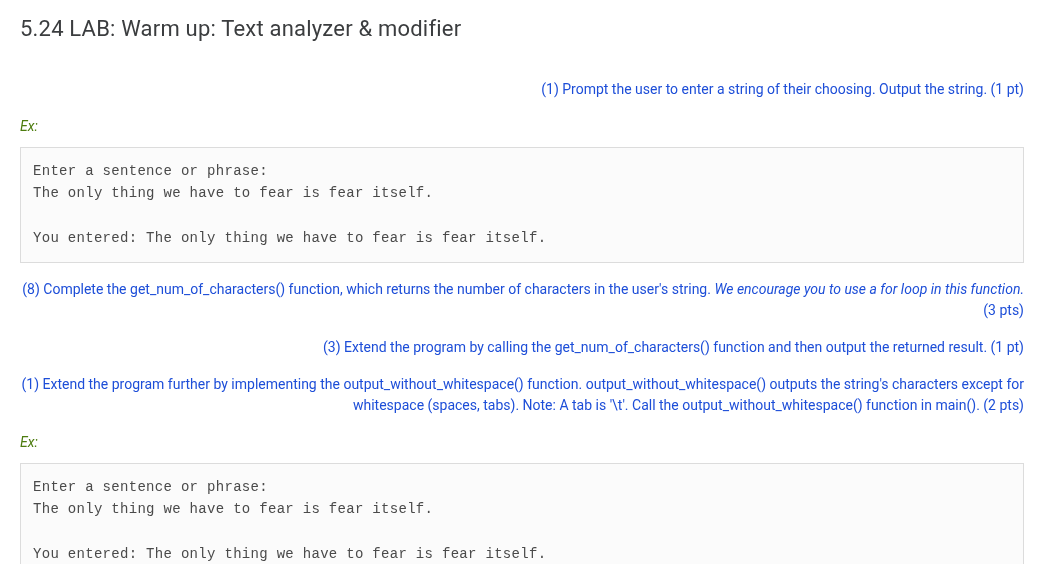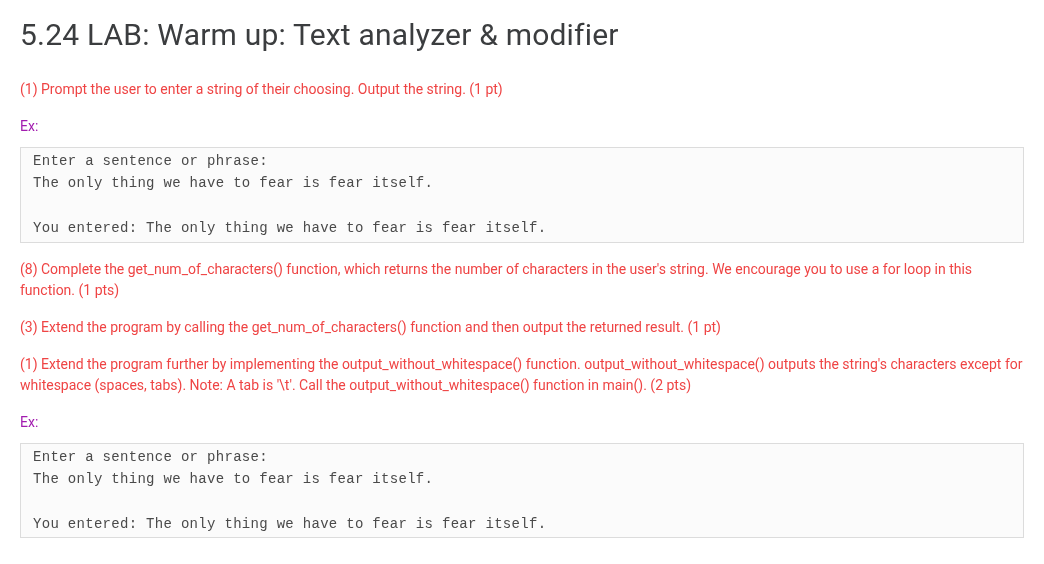--- a/index.html
+++ b/index.html
@@ -10,65 +10,68 @@
     body {
       font-family: -apple-system, BlinkMacSystemFont, "Segoe UI", Roboto, Helvetica, Arial, sans-serif;
       background: #ffffff;
       color: #4a4a4a;
       padding: 12px 20px 20px 20px;
       width: 1044px;
       font-size: 14px;
       line-height: 1.5;
     }
     h2.title {
-      font-size: 30px;
+      font-size: 22px;
       font-weight: 400;
       color: #3b3d3f;
-      margin-bottom: 22px;
+      margin-bottom: 34px;
       letter-spacing: 0.2px;
     }
     p.para {
-      color: #ef4444;
+      color: #1d4ed8;
       margin-bottom: 16px;
+      text-align: right;
     }
     p.ex-label {
-      color: #a21caf;
+      color: #4d7c0f;
       margin-bottom: 10px;
+      font-style: italic;
     }
     pre.code-block {
       font-family: "Courier New", Courier, monospace;
       font-size: 14px;
       background: #fbfbfb;
       border: 1px solid #dcdcdc;
-      padding: 2px 12px;
+      padding: 12px 12px;
       margin-bottom: 16px;
       white-space: pre;
       color: #4a4a4a;
       line-height: 1.6;
       letter-spacing: 0.3px;
     }
     .italic {
+      font-style: italic;
     }
   </style>
 </head>
 <body>
 
 <h2 class="title">5.24 LAB: Warm up: Text analyzer &amp; modifier</h2>
 
 <p class="para">(1) Prompt the user to enter a string of their choosing. Output the string. (1 pt)</p>
 
 <p class="ex-label">Ex:</p>
 
 <pre class="code-block">Enter a sentence or phrase:
 The only thing we have to fear is fear itself.
 
 You entered: The only thing we have to fear is fear itself.</pre>
 
 <p class="para">
-  <span>(8) Complete the get_num_of_characters() function, which returns the number of characters in the user's string. </span><span class="italic">We encourage you to use a for loop in this function.</span><span> (1 pts)</span>
+  <span>(8) Complete the get_num_of_characters() function, which returns the number of characters in the user's string. </span><span class="italic">We encourage you to use a for loop in this function.</span><span> (3 pts)</span>
 </p>
 
 <p class="para">(3) Extend the program by calling the get_num_of_characters() function and then output the returned result. (1 pt)</p>
 
 <p class="para">(1) Extend the program further by implementing the output_without_whitespace() function. output_without_whitespace() outputs the string's characters except for whitespace (spaces, tabs). Note: A tab is '\t'. Call the output_without_whitespace() function in main(). (2 pts)</p>
 
 <p class="ex-label">Ex:</p>
 
 <pre class="code-block">Enter a sentence or phrase:
 The only thing we have to fear is fear itself.

